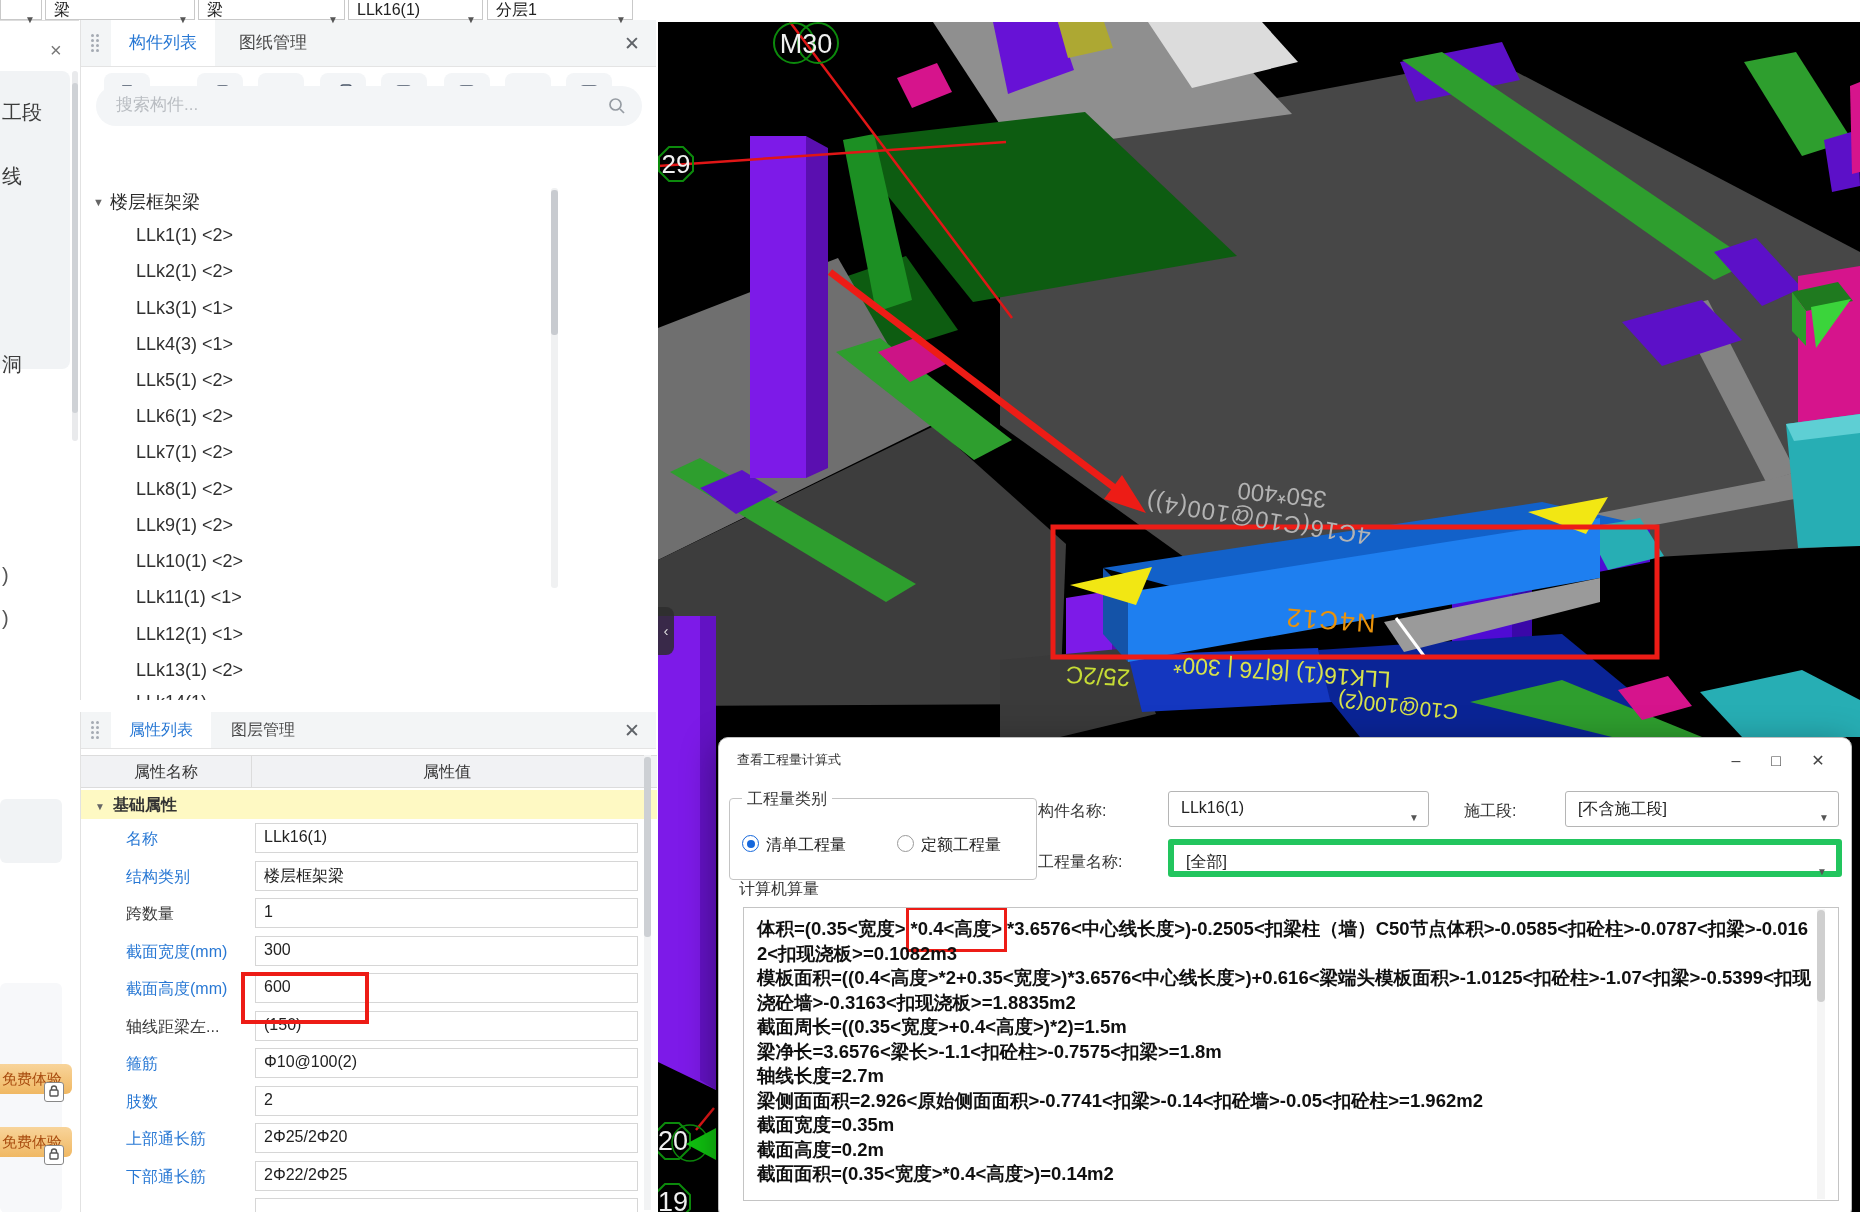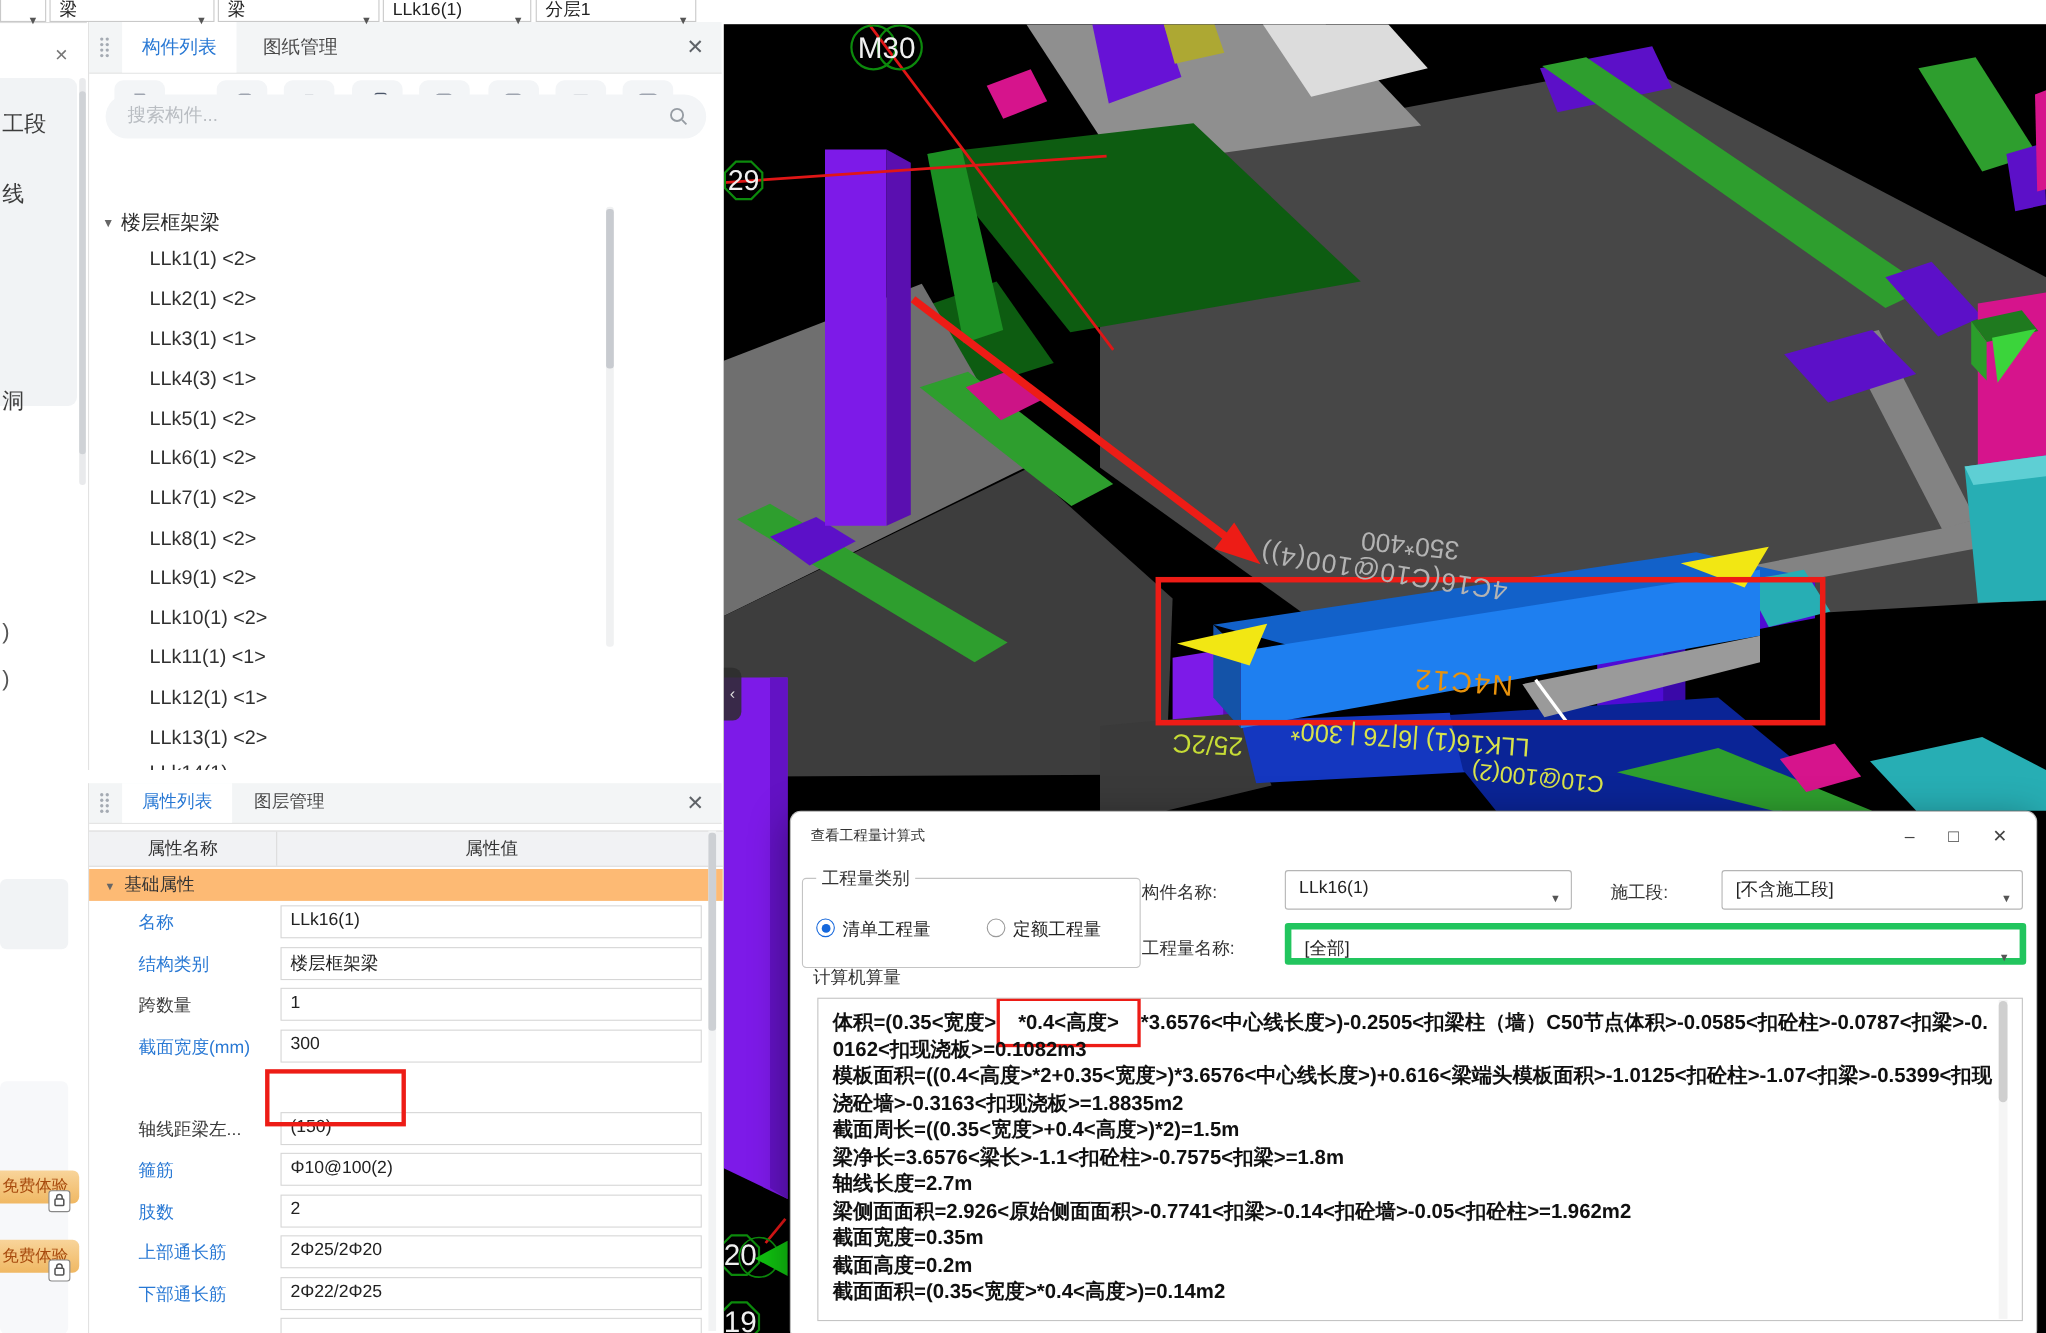--- a/index.html
+++ b/index.html
@@ -57,21 +57,21 @@
 
   
   #prop-panel{top:712px;height:500px;}
   #prop-panel .ptabs{height:36px;}
   #prop-panel .tab{height:36px;line-height:36px;font-size:16px;}
   #prop-panel .ptabs .closex{top:7px;}
   .phead{position:absolute;left:0;top:43px;width:576px;height:33px;background:#f1f2f4;
          border-top:1px solid #dcdcdc;border-bottom:1px solid #dcdcdc;box-sizing:border-box;}
   .phead .c1{position:absolute;left:0;width:170px;text-align:center;line-height:31px;font-size:16px;color:#333;}
   .phead .c2{position:absolute;left:170px;width:390px;text-align:center;line-height:31px;font-size:16px;color:#333;border-left:1px solid #dcdcdc;}
-  .pgroup{position:absolute;left:0;top:78px;width:576px;height:29px;background:#fdba74;line-height:29px;}
+  .pgroup{position:absolute;left:0;top:78px;width:576px;height:29px;background:#fef9c3;line-height:29px;font-weight:bold;}
   .pgroup span{font-size:16px;color:#333;}
   .pgroup .tri{margin:0 8px 0 14px;font-size:10px;color:#666;}
   .prow{position:absolute;left:0;width:576px;height:37px;}
   .plabel{position:absolute;left:45px;top:9px;font-size:16px;color:#3a3a3a;white-space:nowrap;}
   .plabel.blue{color:#2878d4;}
   .pvalue{position:absolute;left:174px;top:3px;width:383px;height:30px;border:1px solid #d6d6d6;
           background:#fff;box-sizing:border-box;}
   .pvalue span{display:block;padding:4px 0 0 8px;font-size:16px;color:#222;white-space:nowrap;}
   #prop-redbox{left:160px;top:260px;width:120px;height:44px;border:4px solid #ed1c16;z-index:5;}
   .pscroll{position:absolute;left:563px;top:43px;width:7px;height:455px;background:#f2f3f4;}
@@ -97,21 +97,21 @@
   .radio.unsel{border:1.5px solid #9a9a9a;}
   .rlabel{position:absolute;font-size:16px;color:#222;}
   .flabel{position:absolute;font-size:16px;color:#333;}
   .drop{position:absolute;height:36px;border:1px solid #b5b5b5;border-radius:3px;background:#fff;box-sizing:border-box;}
   .drop.focus{border:6px solid #22c55e;}
   .drop span{display:block;padding:7px 0 0 12px;font-size:16px;color:#222;}
   .drop .caret{position:absolute;right:9px;top:13px;font-size:10px;color:#555;}
   #calcbox{position:absolute;left:24px;top:169px;width:1096px;height:294px;border:1px solid #c4c4c4;
            box-sizing:border-box;padding:9px 22px 0 13px;font-size:18.5px;line-height:24.5px;
            font-weight:600;color:#101010;word-break:break-all;overflow:hidden;}
-  #calcbox .hl{display:inline-block;border:3px solid #ed1c16;padding:7px 17px;margin:-10px 0;line-height:24.5px;}
+  #calcbox .hl{display:inline-block;border:3px solid #ed1c16;padding:7px 2px;margin:-10px 0;line-height:24.5px;}
   #calc-scroll{position:absolute;right:26px;top:171px;width:8px;height:290px;background:#f5f5f5;}
   #calc-scroll .thumb{position:absolute;top:1px;width:8px;height:92px;background:#cfcfcf;border-radius:4px;}
 </style>
 </head>
 <body>
 
 <div id="topbar" class="abs">
   <div class="topsel" style="left:0;width:42px;">
       <span class="caret">▼</span>
     </div>
@@ -295,20 +295,26 @@
     <div class="pvalue">
         <span>1</span>
       </div>
   </div>
   <div class="prow" style="top:221px;">
     <span class="plabel blue">截面宽度(mm)</span>
     <div class="pvalue">
         <span>300</span>
       </div>
   </div>
+  <div class="prow" style="top:258px;">
+    <span class="plabel blue">截面高度(mm)</span>
+    <div class="pvalue">
+        <span>600</span>
+      </div>
+  </div>
   <div class="prow" style="top:296px;">
     <span class="plabel">轴线距梁左...</span>
     <div class="pvalue">
         <span>(150)</span>
       </div>
   </div>
   <div class="prow" style="top:333px;">
     <span class="plabel blue">箍筋</span>
     <div class="pvalue">
         <span>Φ10@100(2)</span>

